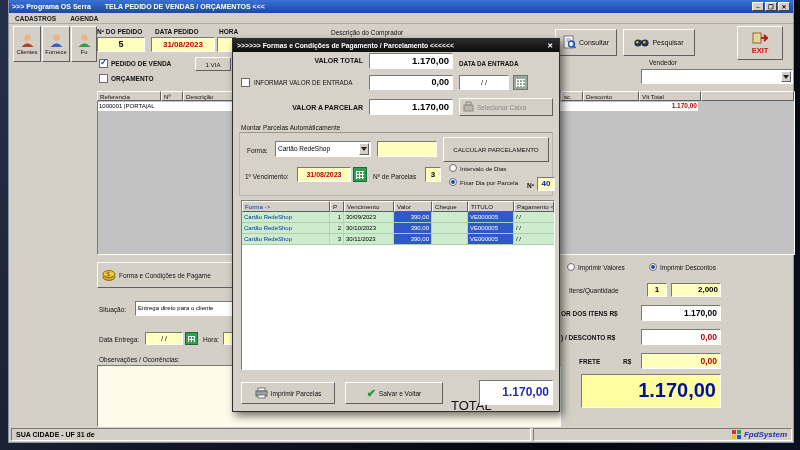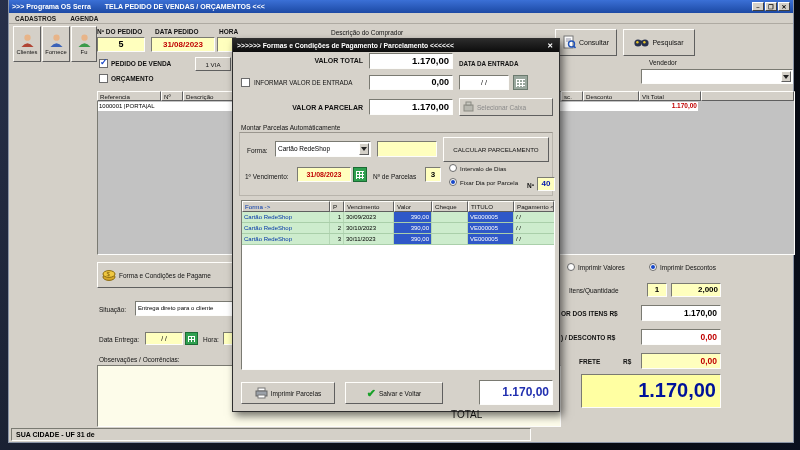--- a/index.html
+++ b/index.html
@@ -91,20 +91,27 @@
     <span style="font-size:5.8px">Fornece</span>
   </div>
   <div class="btn" style="left:62px;top:26px;width:26px;height:36px;flex-direction:column;gap:1px">
     <span><svg width="15" height="13" viewBox="0 0 16 14">
           <circle cx="8" cy="4" r="3.4" fill="#e8b488"></circle>
           <path d="M1.5 14 q6.5 -8 13 0 z" fill="#3a9a4a"></path>
         </svg></span>
     <span style="font-size:5.8px">Fu</span>
   </div>
 
+  <div class="btn" style="left:728px;top:26px;width:46px;height:34px;flex-direction:column;gap:1px">
+    <span><svg width="16" height="12" viewBox="0 0 16 12">
+          <rect x="1" y="1" width="8" height="10" fill="#e8d49a" stroke="#8a6a20"></rect>
+          <path d="M9 6 L15 6 M12 3 L15 6 L12 9" stroke="#c01818" stroke-width="2" fill="none"></path>
+        </svg></span>
+    <span style="font-size:7.5px;font-weight:bold;color:#c01818">EXIT</span>
+  </div>
 
   <span class="lbl bold" style="left:88px;top:28px">Nº DO PEDIDO</span>
   <div class="fld yellow sunken bold center" style="left:88px;top:37px;width:48px;height:15px;font-size:9px;line-height:13px">5</div>
 
   <span class="lbl bold" style="left:146px;top:28px">DATA PEDIDO</span>
   <div class="fld yellow sunken bold center red" style="left:142px;top:37px;width:64px;height:15px;font-size:8px;line-height:13px">31/08/2023</div>
 
   <span class="lbl bold" style="left:210px;top:28px">HORA</span>
   <div class="fld yellow sunken" style="left:208px;top:37px;width:20px;height:15px"></div>
 
@@ -201,20 +208,29 @@
   <div class="fld sunken bold right red" style="left:632px;top:329px;width:80px;height:16px;font-size:8.5px;line-height:14px;padding-right:3px">0,00</div>
 
   <span class="lbl bold" style="left:570px;top:358px">FRETE</span>
   <span class="lbl bold" style="left:614px;top:358px">R$</span>
   <div class="fld yellow sunken bold right red" style="left:632px;top:353px;width:80px;height:16px;font-size:8.5px;line-height:14px;padding-right:3px">0,00</div>
 
   <div class="fld sunken bold right navy" style="left:572px;top:374px;width:140px;height:34px;background:#ffffa2;font-size:20px;line-height:31px;padding-right:4px">1.170,00</div>
 
   <div class="statuscell bold" style="left:2px;top:428px;width:520px">
     <span>SUA CIDADE - UF 31 de</span>
+  </div>
+  <div class="statuscell" style="left:524px;top:428px;width:259px;justify-content:flex-end">
+    <span class="logo-sq">
+        <i style="background:#d83030"></i>
+        <i style="background:#30a040"></i>
+        <i style="background:#e8c020"></i>
+        <i style="background:#3050d0"></i>
+      </span>
+    <span style="font-style:italic;font-weight:bold;color:#2030c0;font-size:8px">FpdSystem</span>
   </div>
 </div>
 
 <div class="modal">
   <div class="modal-title">
     <span>&gt;&gt;&gt;&gt;&gt;&gt;  Formas e Condições de Pagamento / Parcelamento  &lt;&lt;&lt;&lt;&lt;&lt;</span>
     <span style="margin-left:auto;font-size:7px;padding:0 2px">✕</span>
   </div>
   <div class="modal-body">
 
@@ -315,16 +331,16 @@
             <rect x="3" y="1" width="7" height="3" fill="#fff" stroke="#777"></rect>
             <rect x="1" y="4" width="11" height="5" fill="#9aa0a8" stroke="#666"></rect>
             <rect x="3" y="8" width="7" height="3" fill="#fff" stroke="#777"></rect>
           </svg></span>
       <span>Imprimir Parcelas</span>
     </div>
     <div class="btn" style="left:112px;top:330px;width:98px;height:22px">
       <span style="color:#18a028;font-weight:bold;font-size:11px;line-height:10px">✔</span>
       <span>Salvar e Voltar</span>
     </div>
-    <span class="lbl" style="left:218px;top:357px;font-size:10px">TOTAL</span>
+    <span class="lbl" style="left:218px;top:346px;font-size:13px">TOTAL</span>
     <div class="fld sunken bold right" style="left:246px;top:328px;width:74px;height:25px;font-size:12px;line-height:22px;padding-right:3px;color:#2230b0">1.170,00</div>
   </div>
 </div>
 
 </body></html>

